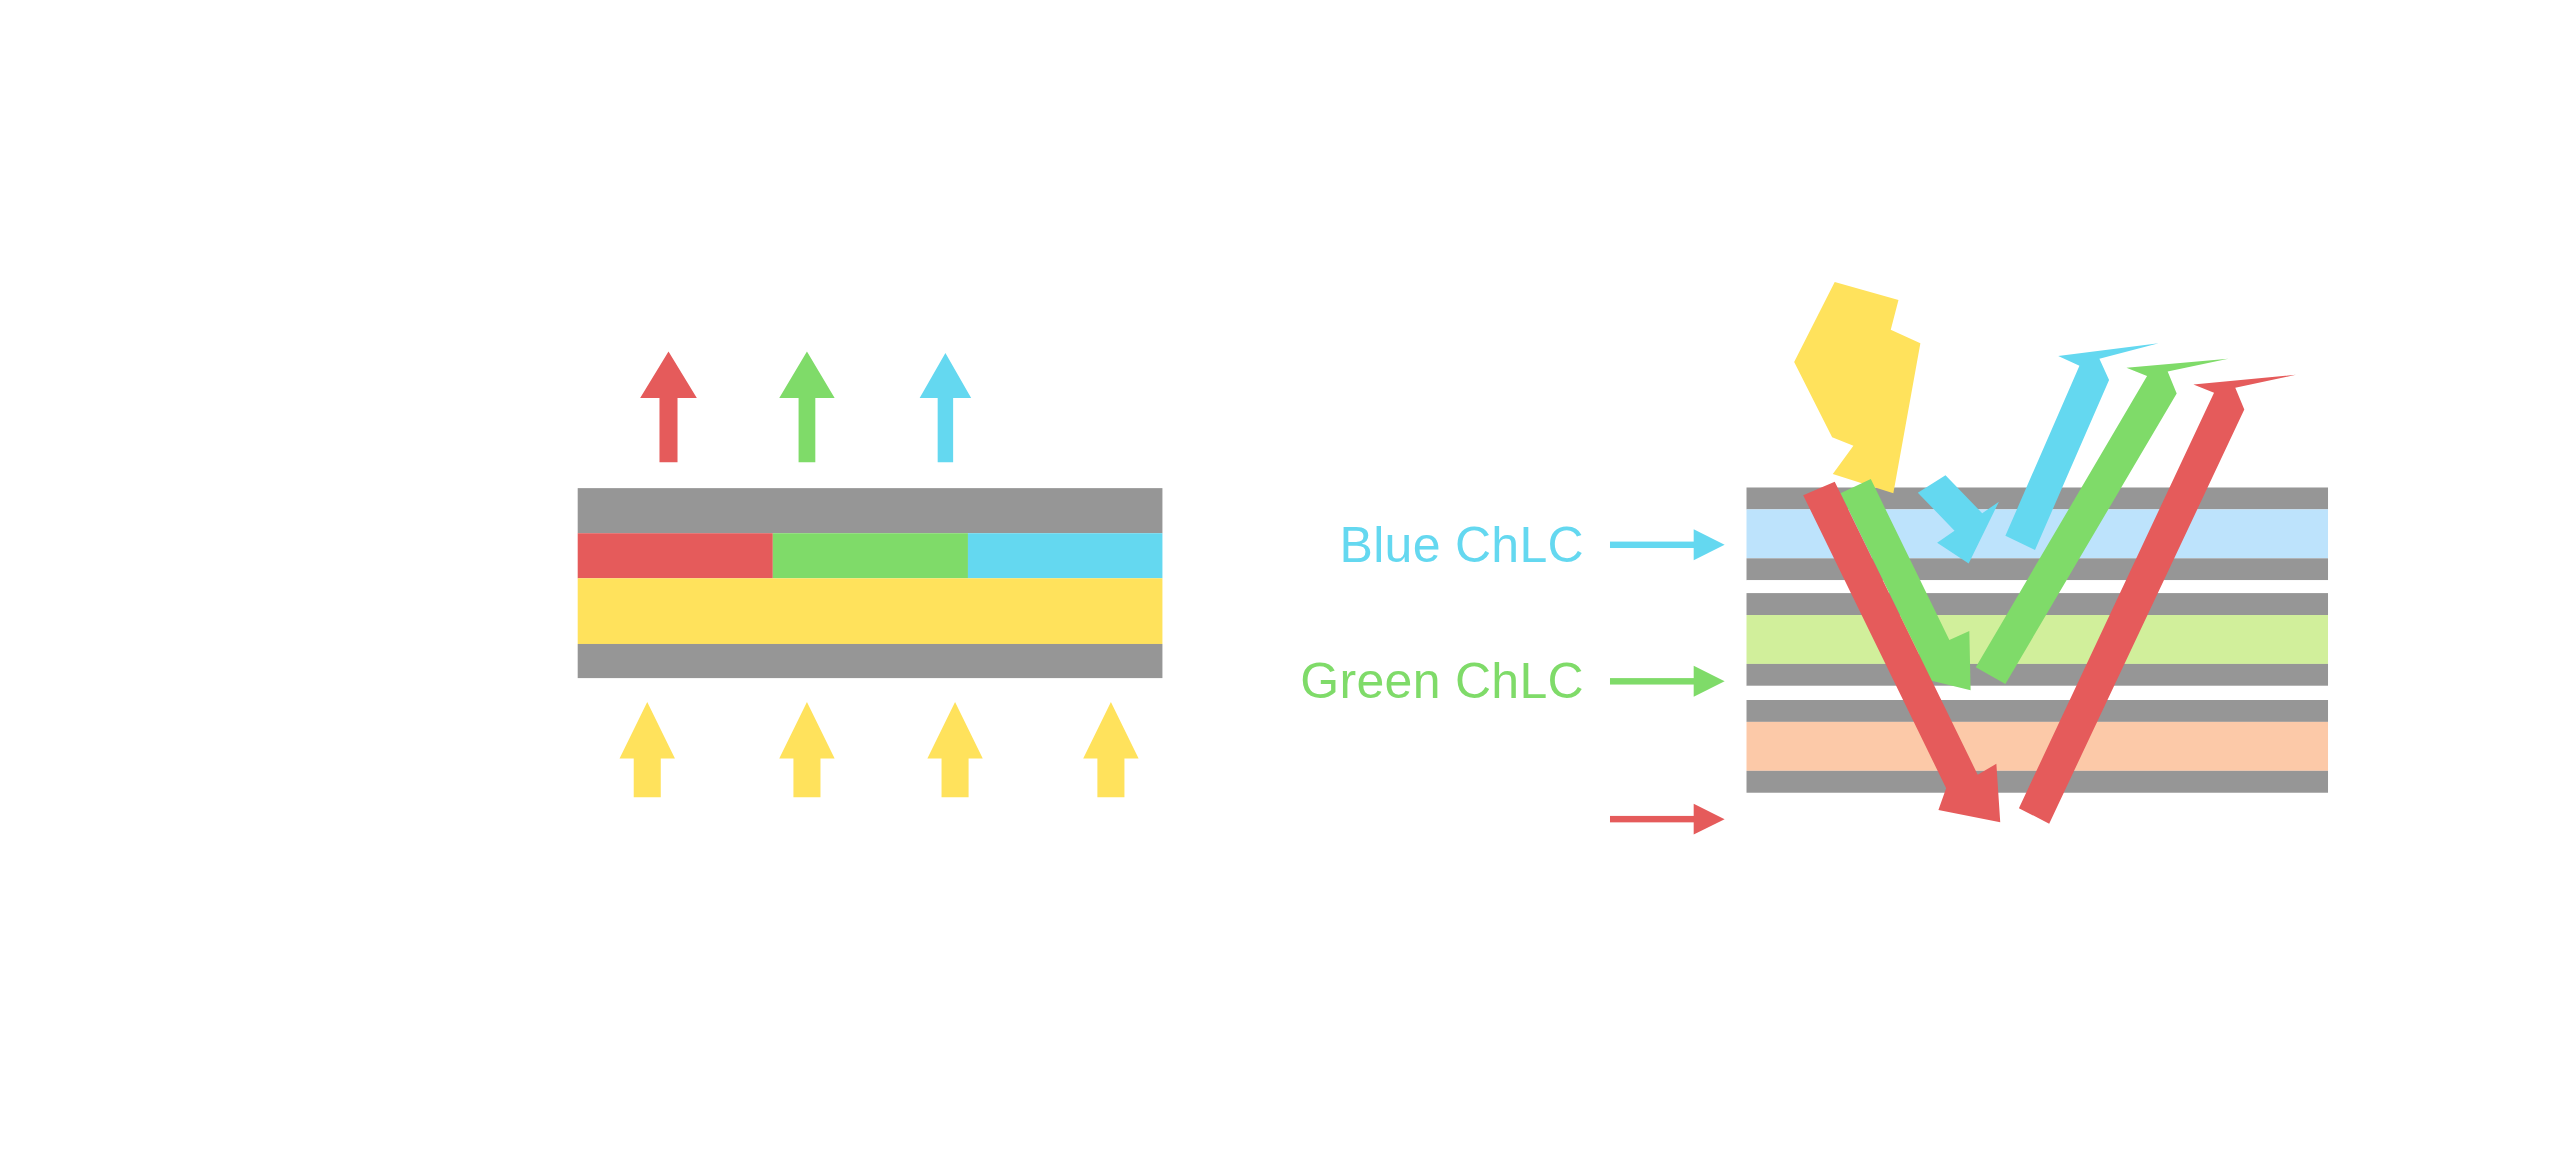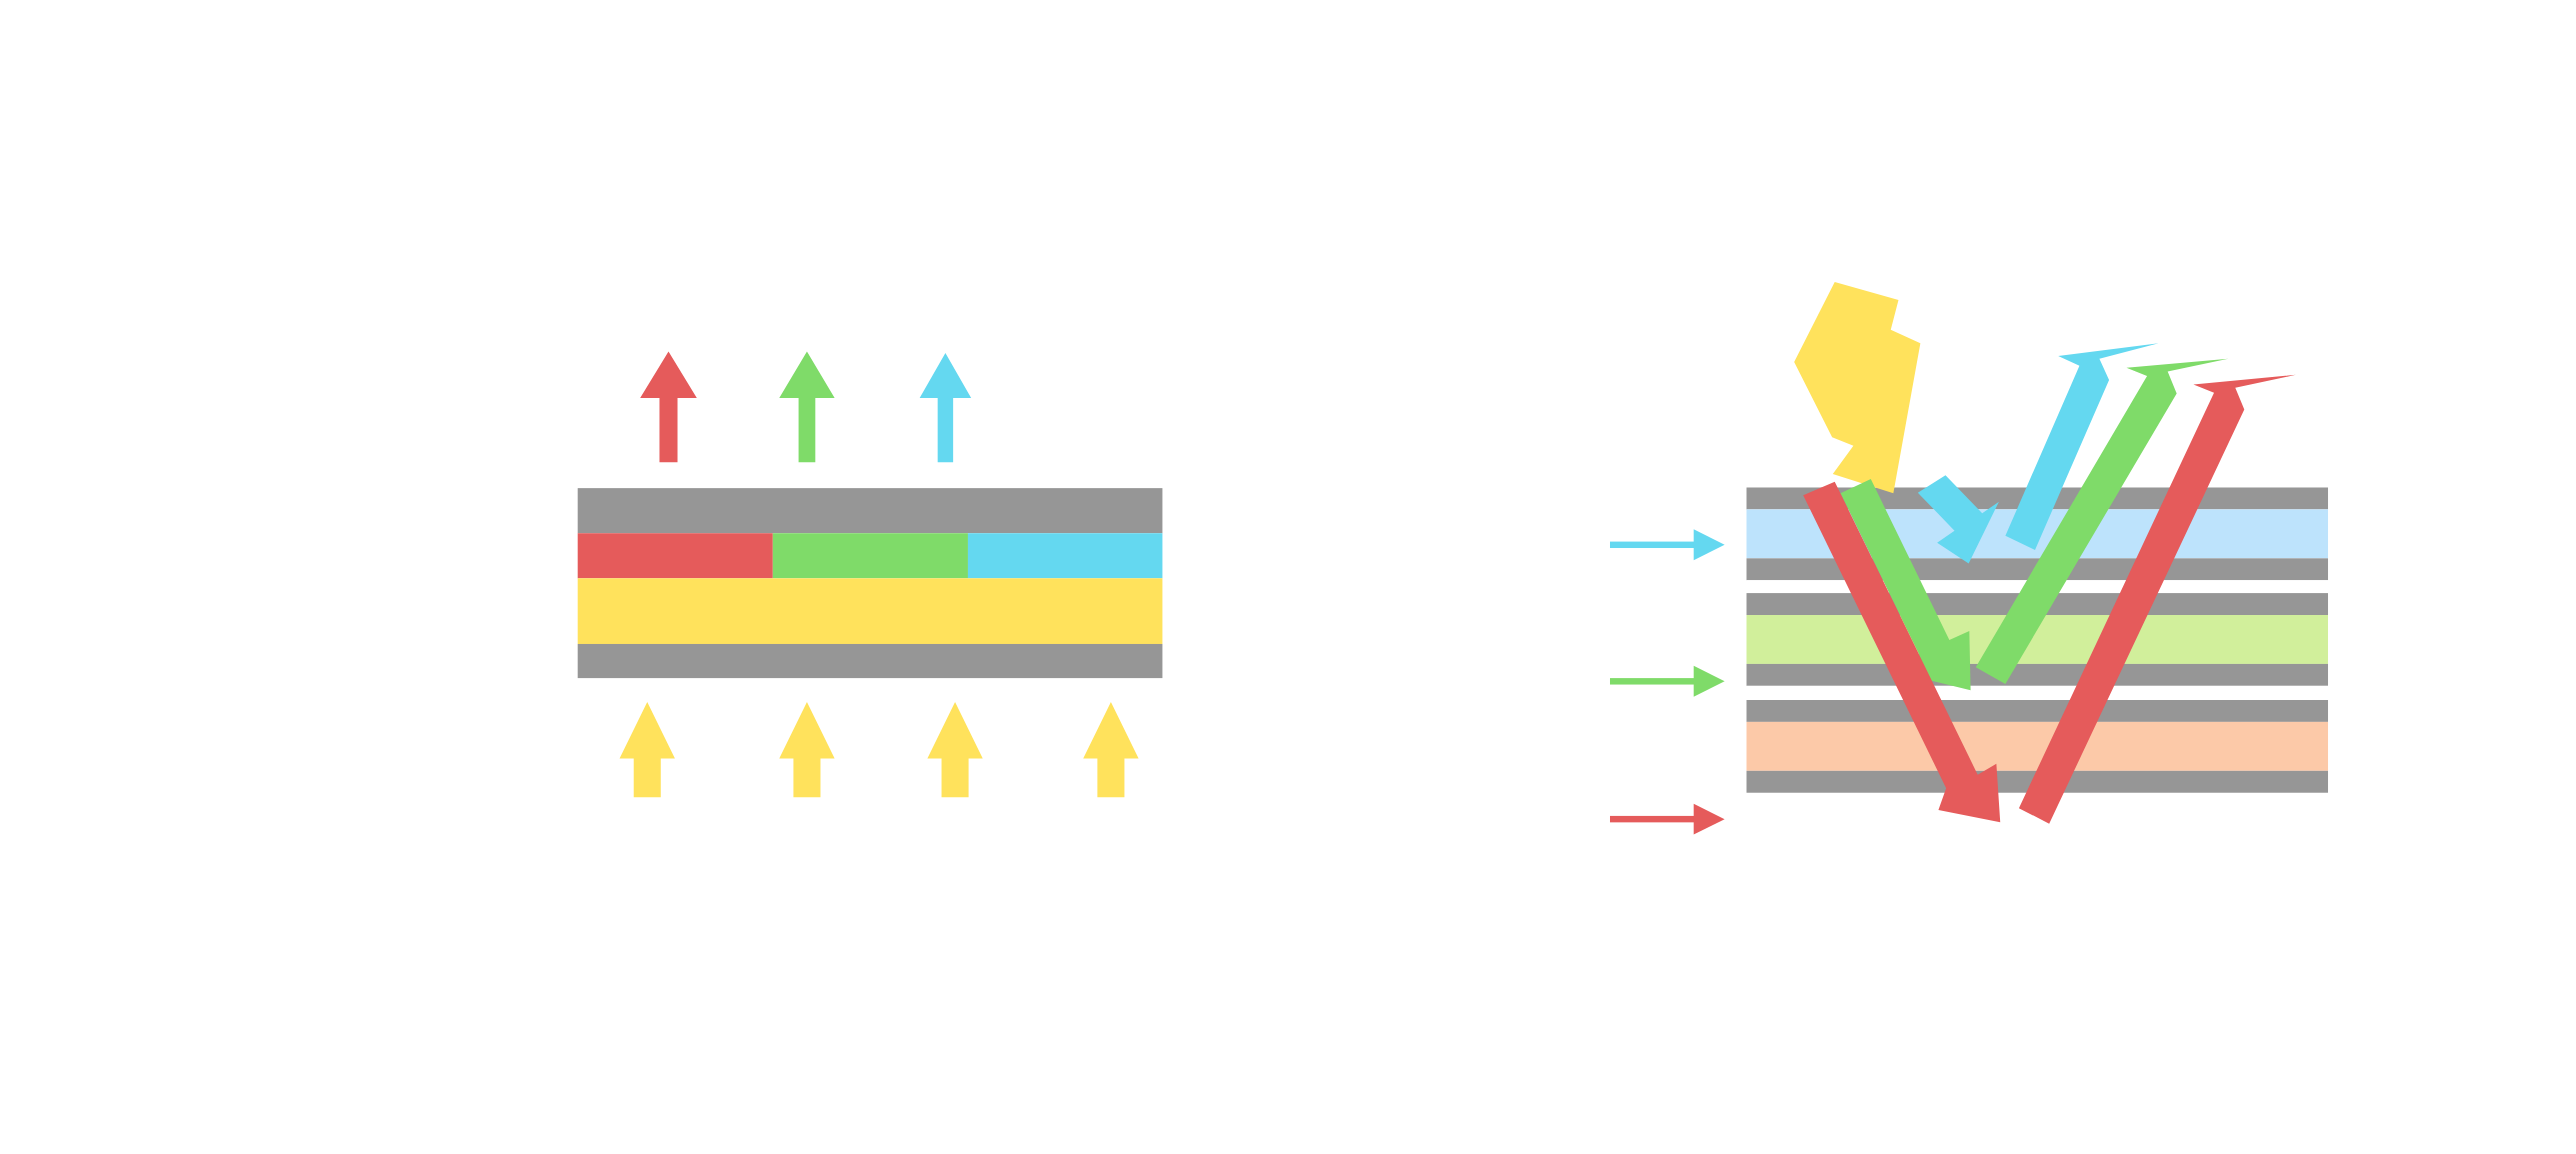--- a/index.html
+++ b/index.html
@@ -136,17 +136,19 @@
 
       <g>
         <polygon points="3106,1277 3010,1258 3022,1224 2800,769 2849,748 3071,1203 3100,1186" fill="#E55B5B"></polygon>
       </g>
       <g>
         <polygon points="3565,582 3471,602 3485,636 3182,1279 3135,1255 3438,610 3406,597" fill="#E55B5B"></polygon>
       </g>
     </g>
   </svg>
 
+  <div class="lbl lbl-blue" style="right:992px; top:545px;">Blue ChLC</div>
 
+  <div class="lbl lbl-green" style="right:992px; top:681px;">Green ChLC</div>
 
 
 </div>
 
 
 </body></html>

